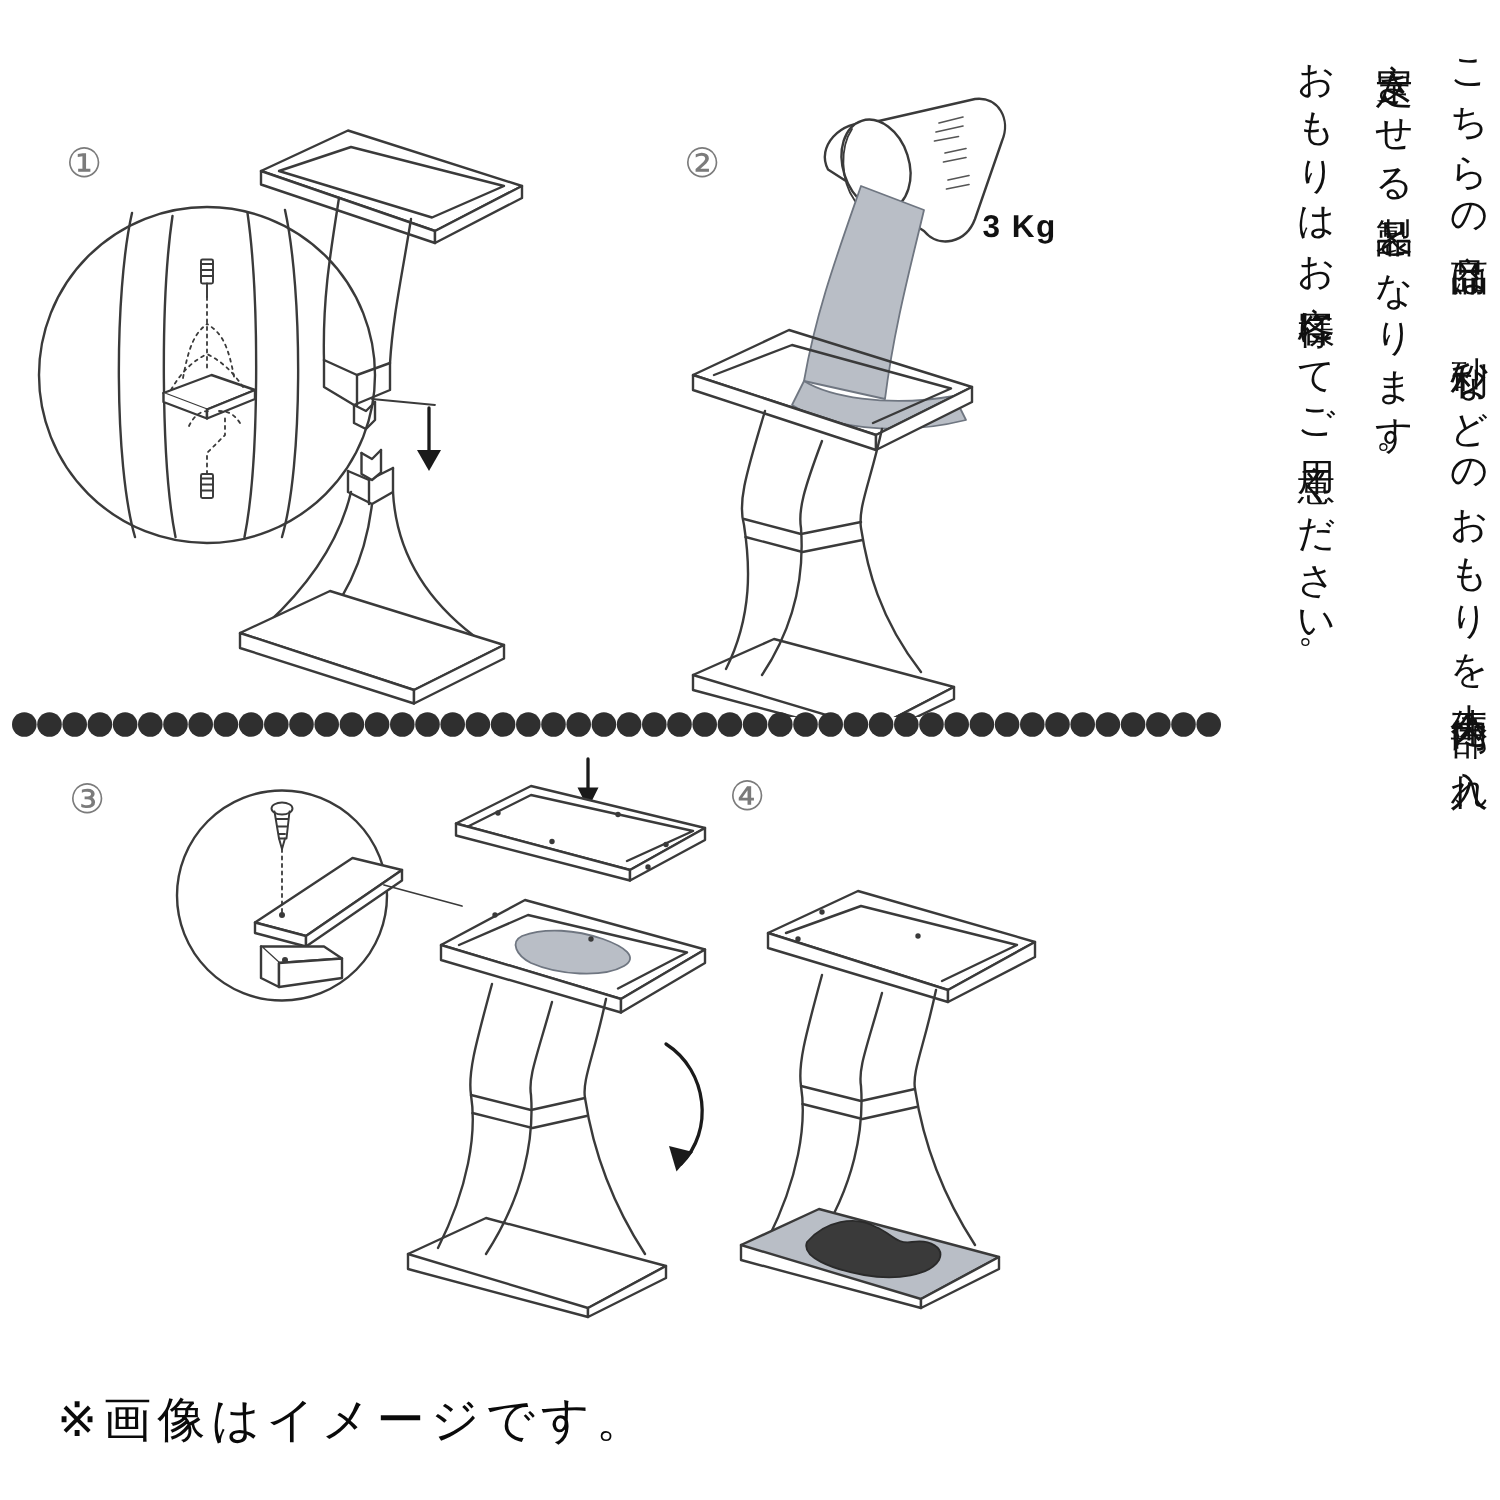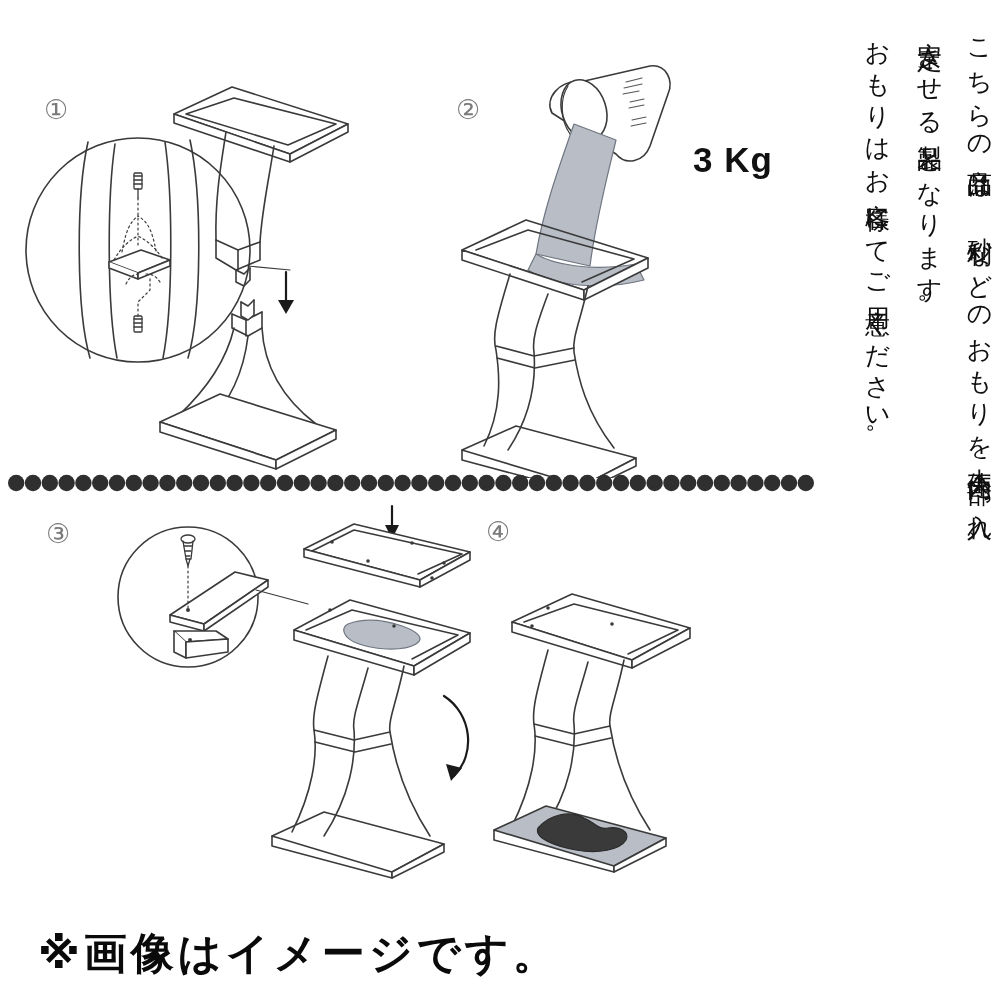--- a/index.html
+++ b/index.html
@@ -53,44 +53,43 @@
     color: #7b7b7b;
     line-height: 1;
     user-select: none;
   }
 
   
   .kglabel {
     position: absolute;
     font-family: "Liberation Sans", sans-serif;
     font-weight: bold;
-    font-size: 35px;
+    font-size: 21px;
     color: #111111;
     letter-spacing: 1px;
     white-space: nowrap;
-    margin-left: 38px;
   }
 
   
   .divider {
     position: absolute;
     left: 8px;
     top: 472px;
     width: 806px;
     height: 22px;
   }
 
   
   .caption {
     position: absolute;
     left: 38px;
     top: 925px;
     font-family: "DejaVu Sans", "Liberation Sans", sans-serif;
-    font-weight: bold;
-    font-size: 43px;
+    font-weight: normal;
+    font-size: 32px;
     letter-spacing: 4px;
     color: #0a0a0a;
     white-space: nowrap;
   }
 
   .art { position: absolute; left: 0; top: 0; }
   svg { display: block; }
 </style>
 </head>
 <body>

